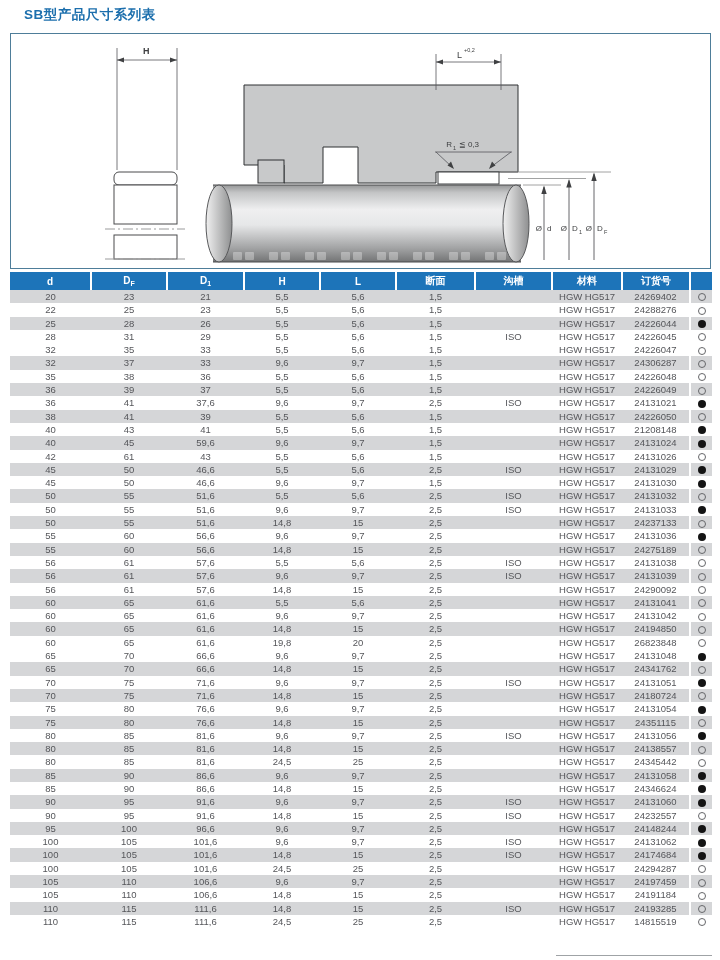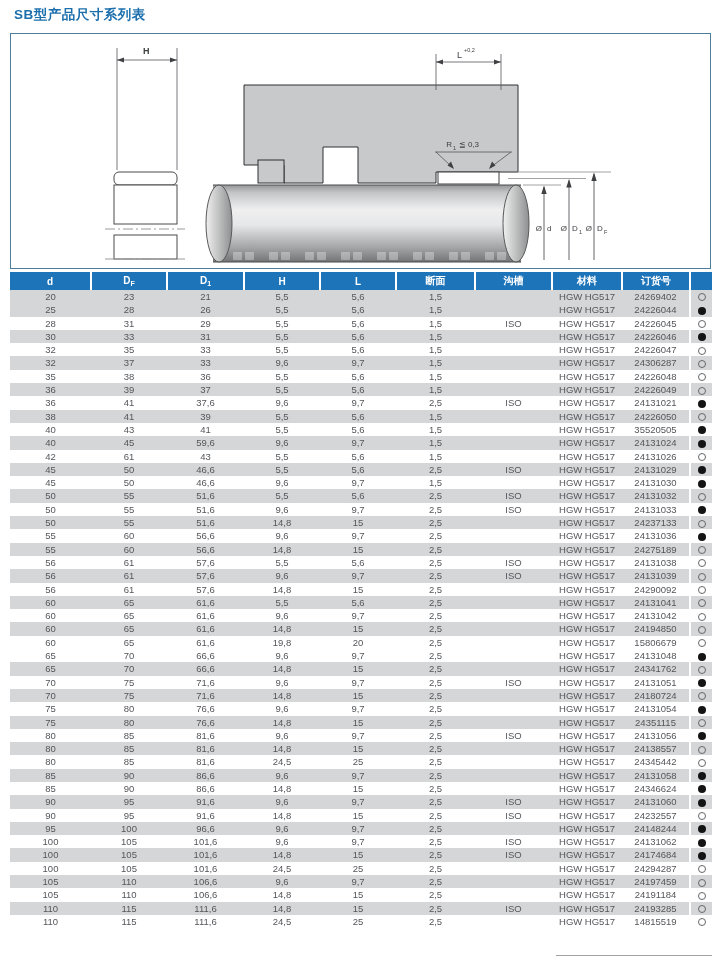--- a/index.html
+++ b/index.html
@@ -2,21 +2,21 @@
 <html><head>
 <meta charset="utf-8">
 <style>
   html,body{margin:0;padding:0;}
   body{
     width:720px;height:960px;position:relative;background:#ffffff;
     font-family:"Liberation Sans", sans-serif;
     -webkit-font-smoothing:antialiased;
   }
   .page-title{
-    position:absolute;left:14px;top:6px;
+    position:absolute;left:24px;top:6px;
     font-size:13.5px;font-weight:bold;color:#1C6FAD;letter-spacing:.5px;
   }
   .draw-box{
     position:absolute;left:10px;top:33px;width:701px;height:236px;
     border:1px solid #4E7D99;background:#fff;box-sizing:border-box;
   }
   .tbl-wrap{position:absolute;left:10px;top:272px;width:702px;}
   table{border-collapse:collapse;table-layout:fixed;width:702px;}
   thead th{
     background:#1D74B9;color:#fff;font-size:10px;font-weight:bold;
@@ -190,20 +190,32 @@
           <td>23</td>
           <td>21</td>
           <td>5,5</td>
           <td>5,6</td>
           <td>1,5</td>
           <td></td>
           <td>HGW HG517</td>
           <td>24269402</td>
           <td class="dot-cell"><span class="dot hollow"></span></td>
         </tr>
+        <tr>
+          <td>22</td>
+          <td>25</td>
+          <td>23</td>
+          <td>5,5</td>
+          <td>5,6</td>
+          <td>1,5</td>
+          <td></td>
+          <td>HGW HG517</td>
+          <td>24288276</td>
+          <td class="dot-cell"><span class="dot hollow"></span></td>
+        </tr>
         <tr class="alt">
           <td>25</td>
           <td>28</td>
           <td>26</td>
           <td>5,5</td>
           <td>5,6</td>
           <td>1,5</td>
           <td></td>
           <td>HGW HG517</td>
           <td>24226044</td>
@@ -214,32 +226,20 @@
           <td>31</td>
           <td>29</td>
           <td>5,5</td>
           <td>5,6</td>
           <td>1,5</td>
           <td>ISO</td>
           <td>HGW HG517</td>
           <td>24226045</td>
           <td class="dot-cell"><span class="dot hollow"></span></td>
         </tr>
-        <tr class="alt">
-          <td>30</td>
-          <td>33</td>
-          <td>31</td>
-          <td>5,5</td>
-          <td>5,6</td>
-          <td>1,5</td>
-          <td></td>
-          <td>HGW HG517</td>
-          <td>24226046</td>
-          <td class="dot-cell"><span class="dot filled"></span></td>
-        </tr>
         <tr>
           <td>32</td>
           <td>35</td>
           <td>33</td>
           <td>5,5</td>
           <td>5,6</td>
           <td>1,5</td>
           <td></td>
           <td>HGW HG517</td>
           <td>24226047</td>
@@ -307,21 +307,21 @@
         </tr>
         <tr>
           <td>40</td>
           <td>43</td>
           <td>41</td>
           <td>5,5</td>
           <td>5,6</td>
           <td>1,5</td>
           <td></td>
           <td>HGW HG517</td>
-          <td>35520505</td>
+          <td>21208148</td>
           <td class="dot-cell"><span class="dot filled"></span></td>
         </tr>
         <tr class="alt">
           <td>40</td>
           <td>45</td>
           <td>59,6</td>
           <td>9,6</td>
           <td>9,7</td>
           <td>1,5</td>
           <td></td>
@@ -499,21 +499,21 @@
         </tr>
         <tr>
           <td>60</td>
           <td>65</td>
           <td>61,6</td>
           <td>19,8</td>
           <td>20</td>
           <td>2,5</td>
           <td></td>
           <td>HGW HG517</td>
-          <td>15806679</td>
+          <td>26823848</td>
           <td class="dot-cell"><span class="dot hollow"></span></td>
         </tr>
         <tr>
           <td>65</td>
           <td>70</td>
           <td>66,6</td>
           <td>9,6</td>
           <td>9,7</td>
           <td>2,5</td>
           <td></td>

